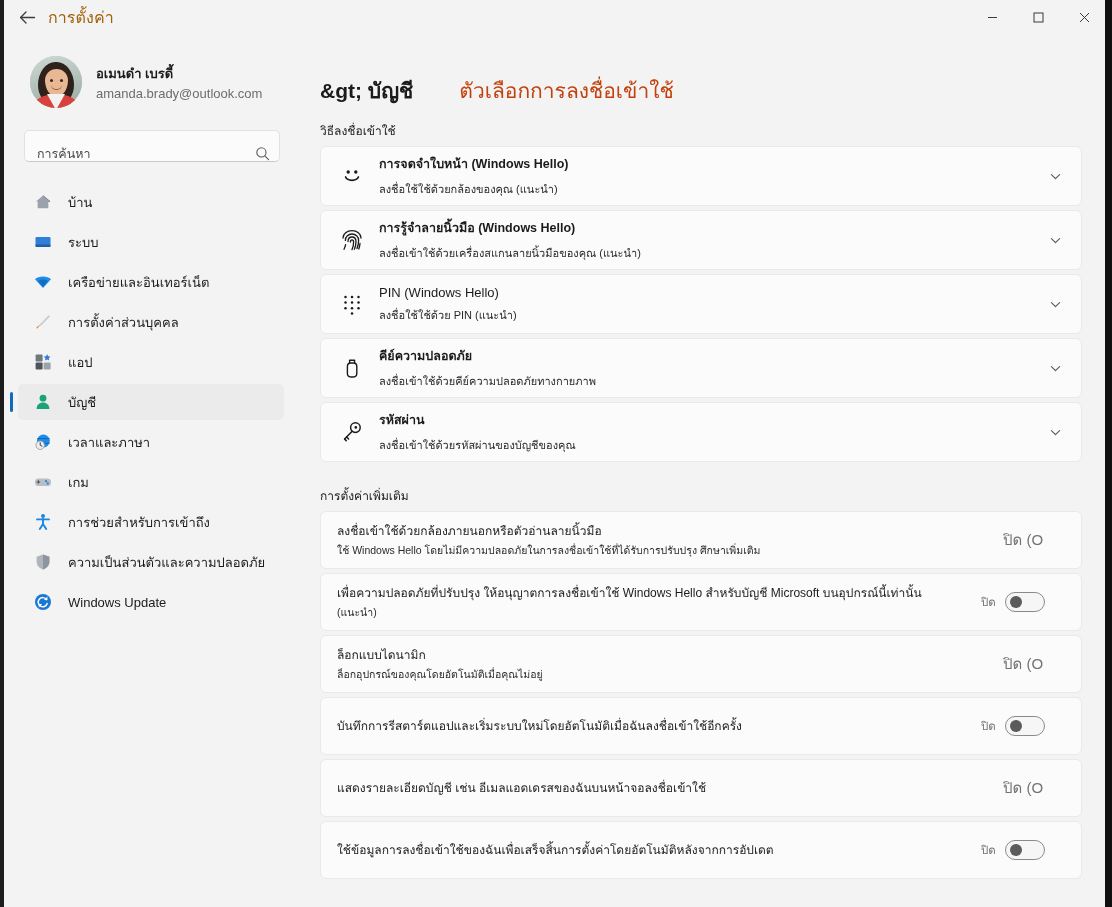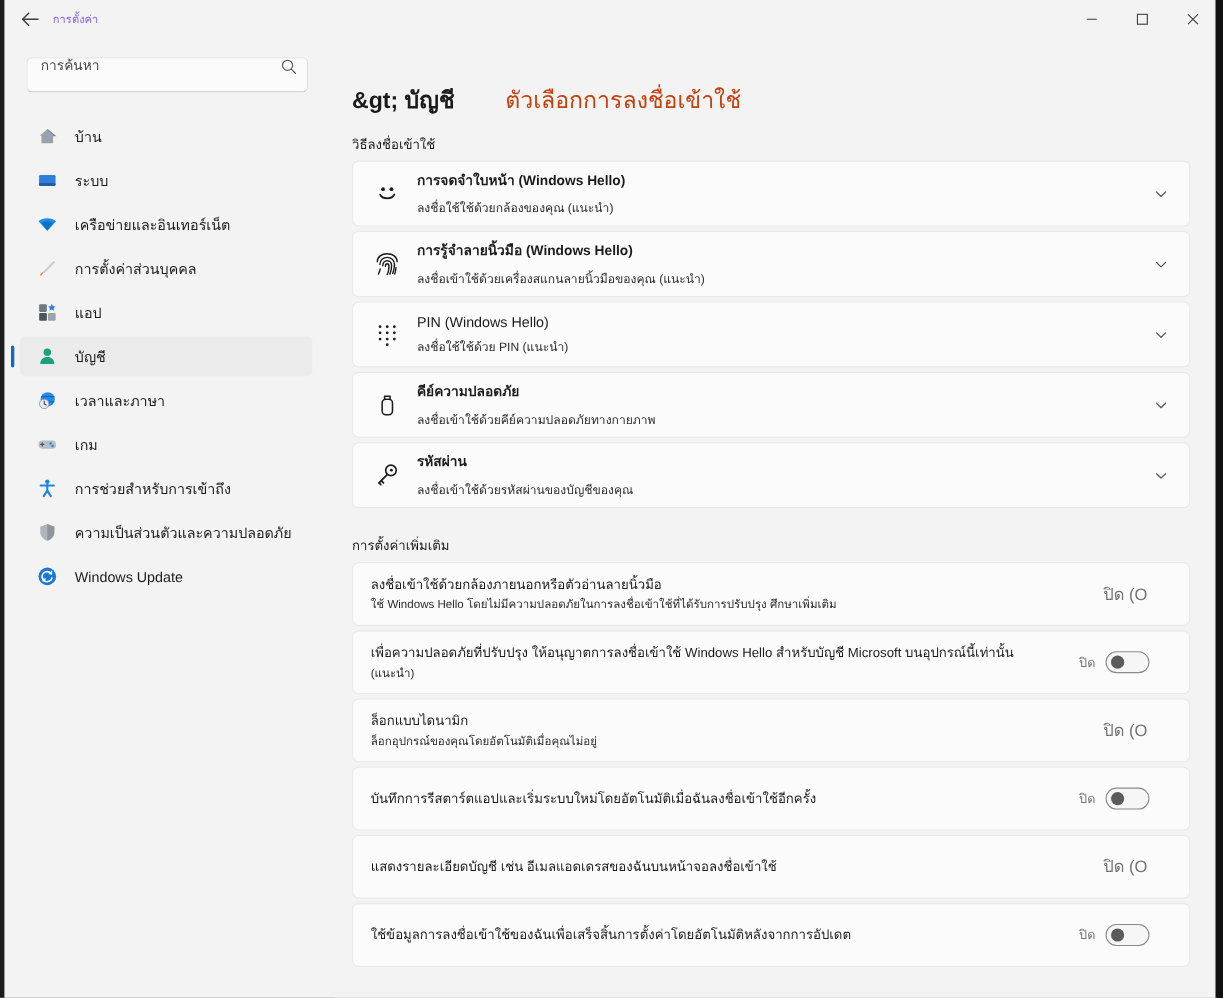--- a/index.html
+++ b/index.html
@@ -58,22 +58,22 @@
   .back-btn {
     width: 34px; height: 32px;
     margin-left: 10px;
     display: flex; align-items: center; justify-content: center;
     border-radius: 4px;
     cursor: pointer;
   }
   .back-btn svg { display: block; }
   .titlebar-title {
     margin-left: 4px;
-    font-size: 10px;
-    color: #8b5cf6;
+    font-size: 16px;
+    color: #a16207;
     letter-spacing: .1px;
   }
   .caption-buttons {
     position: absolute;
     right: 0; top: 0;
     height: 34px;
     display: flex;
   }
   .cap-btn {
     width: 46px; height: 34px;
@@ -166,21 +166,21 @@
 
   .search-wrap {
     margin: 18px 0 0 20px;
     width: 256px;
     height: 32px;
     background: #fbfbfb;
     border: 1px solid #e1e1e1;
     border-bottom-color: #c9c9c9;
     border-radius: 5px;
     display: flex;
-    align-items: flex-start;
+    align-items: flex-end;
     padding: 0 9px 0 12px;
   }
   .search-wrap input {
     flex: 1;
     border: none;
     outline: none;
     background: transparent;
     font-family: "Liberation Sans", "DejaVu Sans", sans-serif;
     font-size: 12.5px;
     color: #3c3c3c;
@@ -374,20 +374,36 @@
       <div class="cap-btn close">
         <svg width="11" height="11" viewBox="0 0 11 11">
           <path d="M1 1 L10 10 M10 1 L1 10" stroke="currentColor" stroke-width="1"></path>
         </svg>
       </div>
     </div>
   </div>
 
   <div class="sidebar">
 
+    <div class="profile">
+      <div class="avatar">
+        <div class="sky"></div>
+        <div class="hair"></div>
+        <div class="face"></div>
+        <div class="eyeL"></div>
+        <div class="eyeR"></div>
+        <div class="smile"></div>
+        <div class="body"></div>
+        <div class="collar"></div>
+      </div>
+      <div class="profile-text">
+        <div class="profile-name">อเมนดำ เบรดี้</div>
+        <div class="profile-email">amanda.brady@outlook.com</div>
+      </div>
+    </div>
 
     <div class="search-wrap">
       <input type="text" placeholder="การค้นหา" style="">
       <span class="search-icon">
         <svg width="15" height="15" viewBox="0 0 15 15" fill="none">
           <circle cx="6.4" cy="6.4" r="4.6" stroke="#5a5a5a" stroke-width="1.1"></circle>
           <path d="M9.8 9.8 L13.6 13.6" stroke="#5a5a5a" stroke-width="1.1" stroke-linecap="round"></path>
         </svg>
       </span>
     </div>

